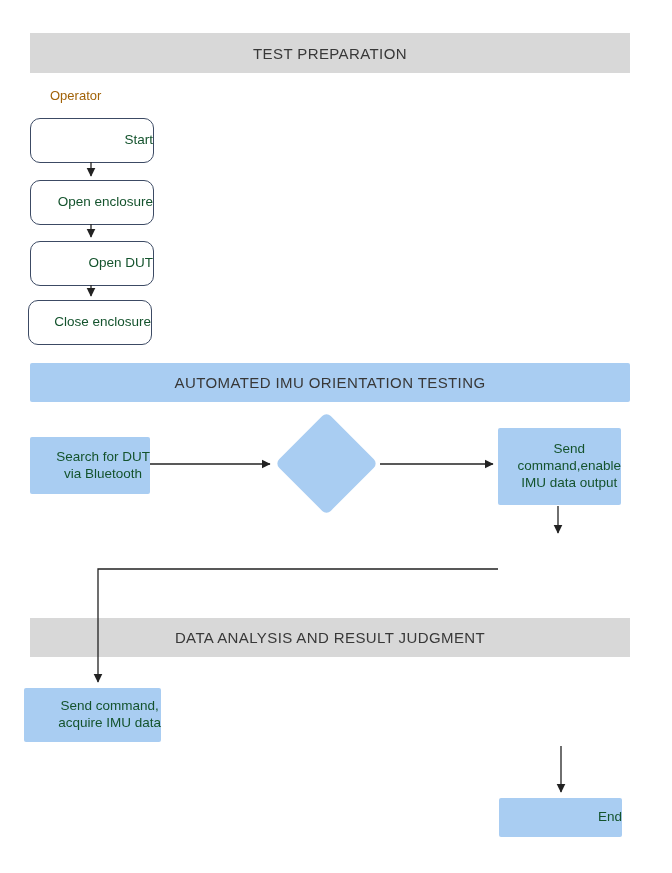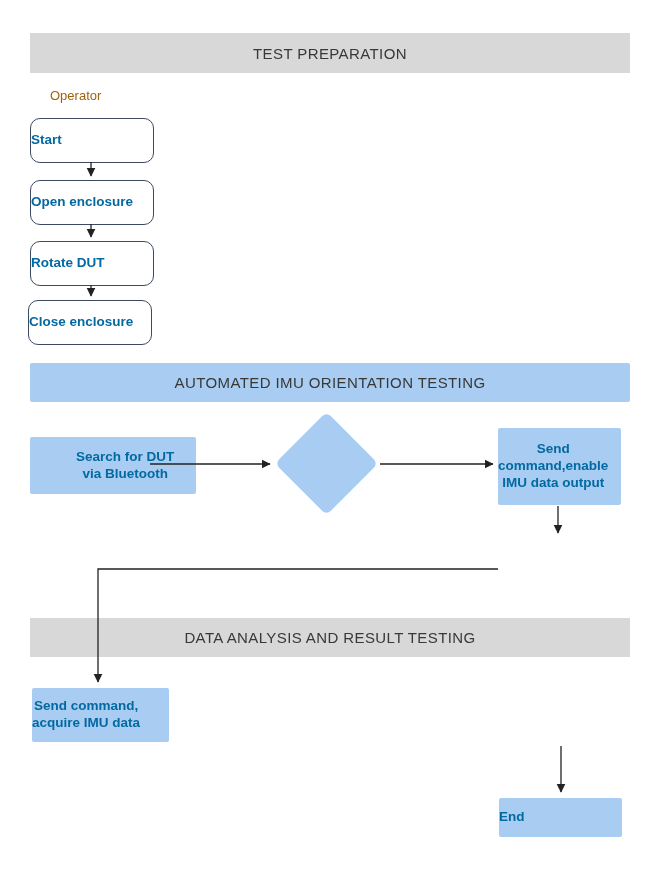--- a/index.html
+++ b/index.html
@@ -15,35 +15,35 @@
   .band.gray{background:#d8d8d8;align-items:center;}
   .band.blue{background:#a9cdf2;}
   .band1{top:33px;height:40px;}
   .band2{top:363px;height:39px;}
   .band3{top:618px;height:39px;}
 
   .lane-label{position:absolute;left:50px;top:88px;font-size:13px;color:#a16207;}
 
   
   .node{
-    position:absolute;display:flex;align-items:center;justify-content:flex-start;
-    text-align:center;font-size:13.5px;line-height:1.25;color:#0369a1;font-weight:bold;
+    position:absolute;display:flex;align-items:center;justify-content:flex-end;
+    text-align:center;font-size:13.5px;line-height:1.25;color:#14532d;
   }
   .node .lbl{white-space:pre-line;}
   .white{background:#ffffff;border:1px solid #3c4a64;border-radius:10px;}
   .blue{background:#a9cdf2;border-radius:2px;}
 
   .n-start          {left:30px;top:118px;width:122px;height:43px;}
   .n-open           {left:30px;top:180px;width:122px;height:43px;}
   .n-place          {left:30px;top:241px;width:122px;height:43px;}
   .n-close          {left:28px;top:300px;width:122px;height:43px;}
-  .n-search         {left:30px;top:437px;width:120px;height:57px;padding-left:46px;}
+  .n-search         {left:30px;top:437px;width:120px;height:57px;}
   .n-send-enable    {left:498px;top:428px;width:123px;height:77px;}
   .n-rotate         {left:498px;top:538px;width:123px;height:57px;}
-  .n-acquire        {left:32px;top:688px;width:137px;height:54px;}
+  .n-acquire        {left:24px;top:688px;width:137px;height:54px;}
   .n-analyze        {left:499px;top:683px;width:123px;height:62px;}
   .n-end            {left:499px;top:798px;width:123px;height:39px;}
 
   
   .diamond-shape{
     position:absolute;left:290px;top:427px;width:73px;height:73px;
     background:#a9cdf2;border-radius:6px;transform:rotate(45deg);
   }
   .diamond-label{
     position:absolute;left:277px;top:427px;width:100px;height:73px;
@@ -59,33 +59,33 @@
 
 <div class="canvas">
 
   <div class="band gray band1">
     <span>TEST PREPARATION</span>
   </div>
   <div class="band blue band2">
     <span>AUTOMATED IMU ORIENTATION TESTING</span>
   </div>
   <div class="band gray band3">
-    <span>DATA ANALYSIS AND RESULT TESTING</span>
+    <span>DATA ANALYSIS AND RESULT JUDGMENT</span>
   </div>
 
   <div class="lane-label">Operator</div>
 
   <div class="node white n-start">
     <span class="lbl">Start</span>
   </div>
   <div class="node white n-open">
     <span class="lbl">Open enclosure</span>
   </div>
   <div class="node white n-place">
-    <span class="lbl">Rotate DUT</span>
+    <span class="lbl">Open DUT</span>
   </div>
   <div class="node white n-close">
     <span class="lbl">Close enclosure</span>
   </div>
 
   <div class="node blue n-search">
     <span class="lbl">Search for DUT
 via Bluetooth</span>
   </div>
 

